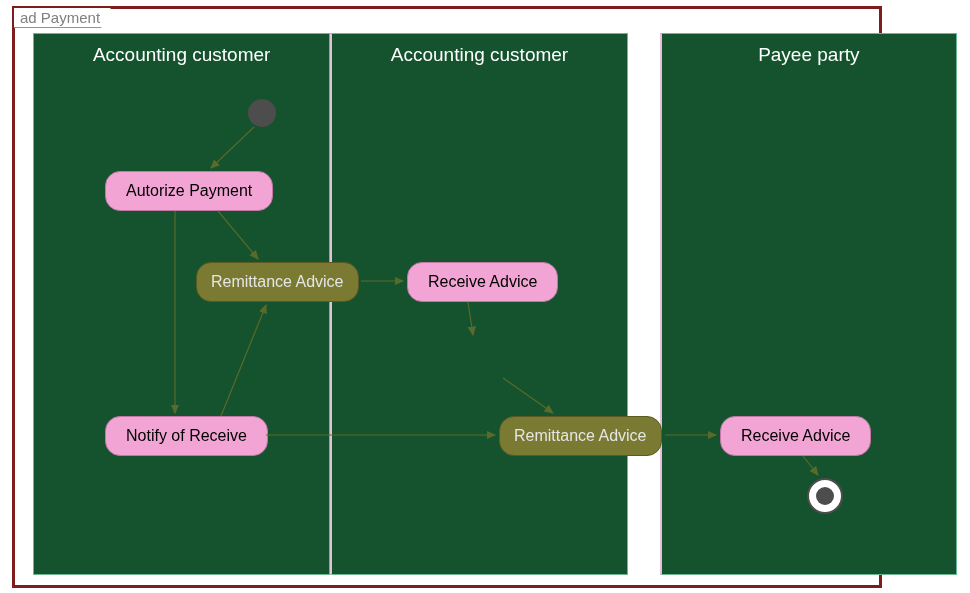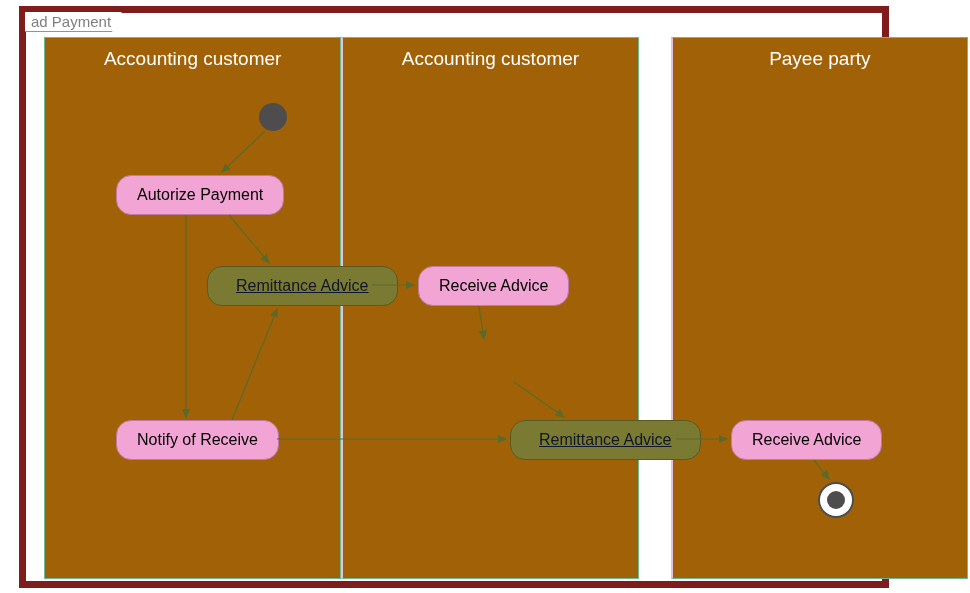--- a/index.html
+++ b/index.html
@@ -7,25 +7,25 @@
     padding: 0;
     font-family: "Helvetica Neue", Arial, sans-serif;
     background: #ffffff;
     width: 970px;
     height: 593px;
     position: relative;
     overflow: hidden;
   }
   .frame {
     position: absolute;
-    left: 19px;
+    left: 12px;
     top: 6px;
     width: 870px;
     height: 582px;
-    border: 7px solid #7f1d1d;
+    border: 3px solid #7f1d1d;
     box-sizing: border-box;
   }
   .frame-tab {
     position: absolute;
     left: -1px;
     top: -1px;
     padding: 1px 10px 1px 6px;
     font-size: 15px;
     color: #808080;
     border: 1px solid #9a9a60;
@@ -36,21 +36,21 @@
   }
   .swimlane-container {
     position: absolute;
     left: 18px;
     top: 24px;
     width: 924px;
     height: 542px;
     display: flex;
   }
   .swimlane {
-    background: #a16207;
+    background: #14532d;
     border: 1px solid #6ab994;
     box-sizing: border-box;
     position: relative;
     height: 100%;
   }
   .lane1 { width: 308px; }
   .lane2 { width: 308px; border-left: 2px solid #e6bfda; }
   .lane3 { width: 308px; border-left: 2px solid #e6bfda; margin-left: 32px; }
   .lane-header {
     text-align: center;
@@ -72,23 +72,22 @@
   .activity {
     background: #f2a5d4;
     border: 1px solid #c078a5;
     color: #000000;
     padding: 10px 20px;
     white-space: nowrap;
   }
   .object {
     background: #7a7a32;
     border: 1px solid #5a5a22;
-    color: #0f172a;
-    text-decoration: underline;
-    padding: 10px 28px;
+    color: #e5e5e5;
+    padding: 10px 14px;
     white-space: nowrap;
   }
   .initial {
     position: absolute;
     width: 28px;
     height: 28px;
     border-radius: 50%;
     background: #4d4d4d;
   }
   .final {

